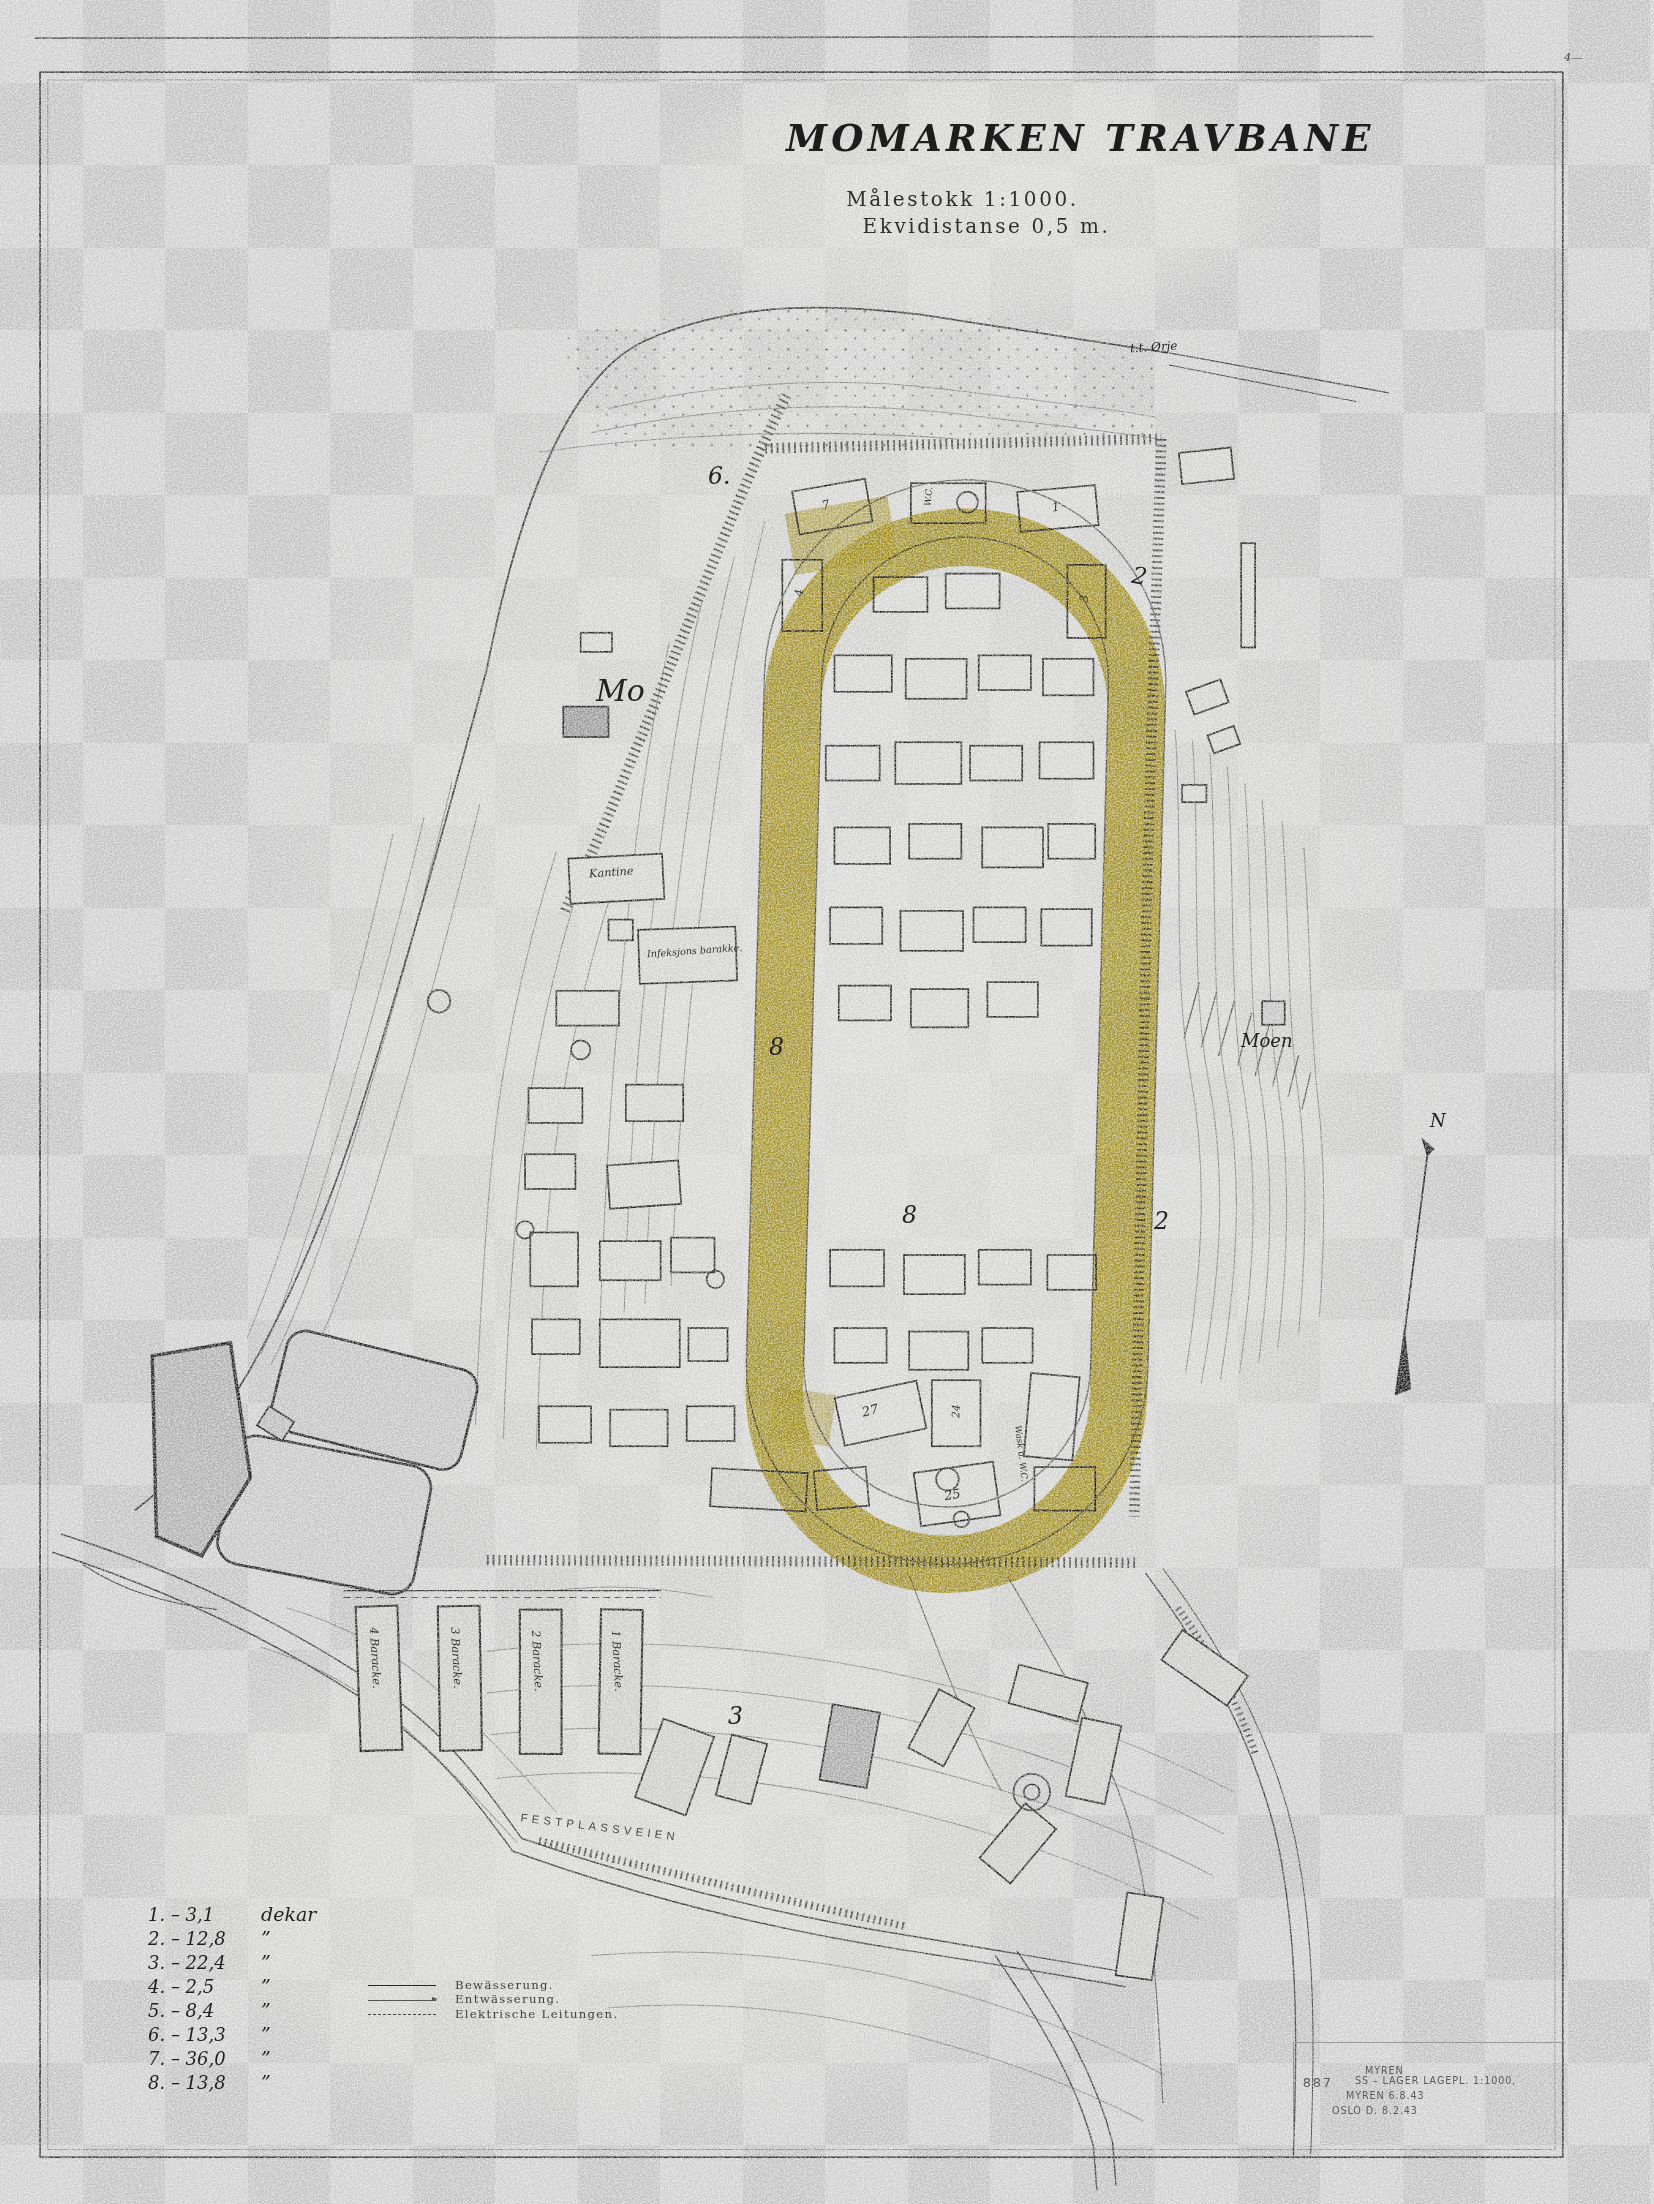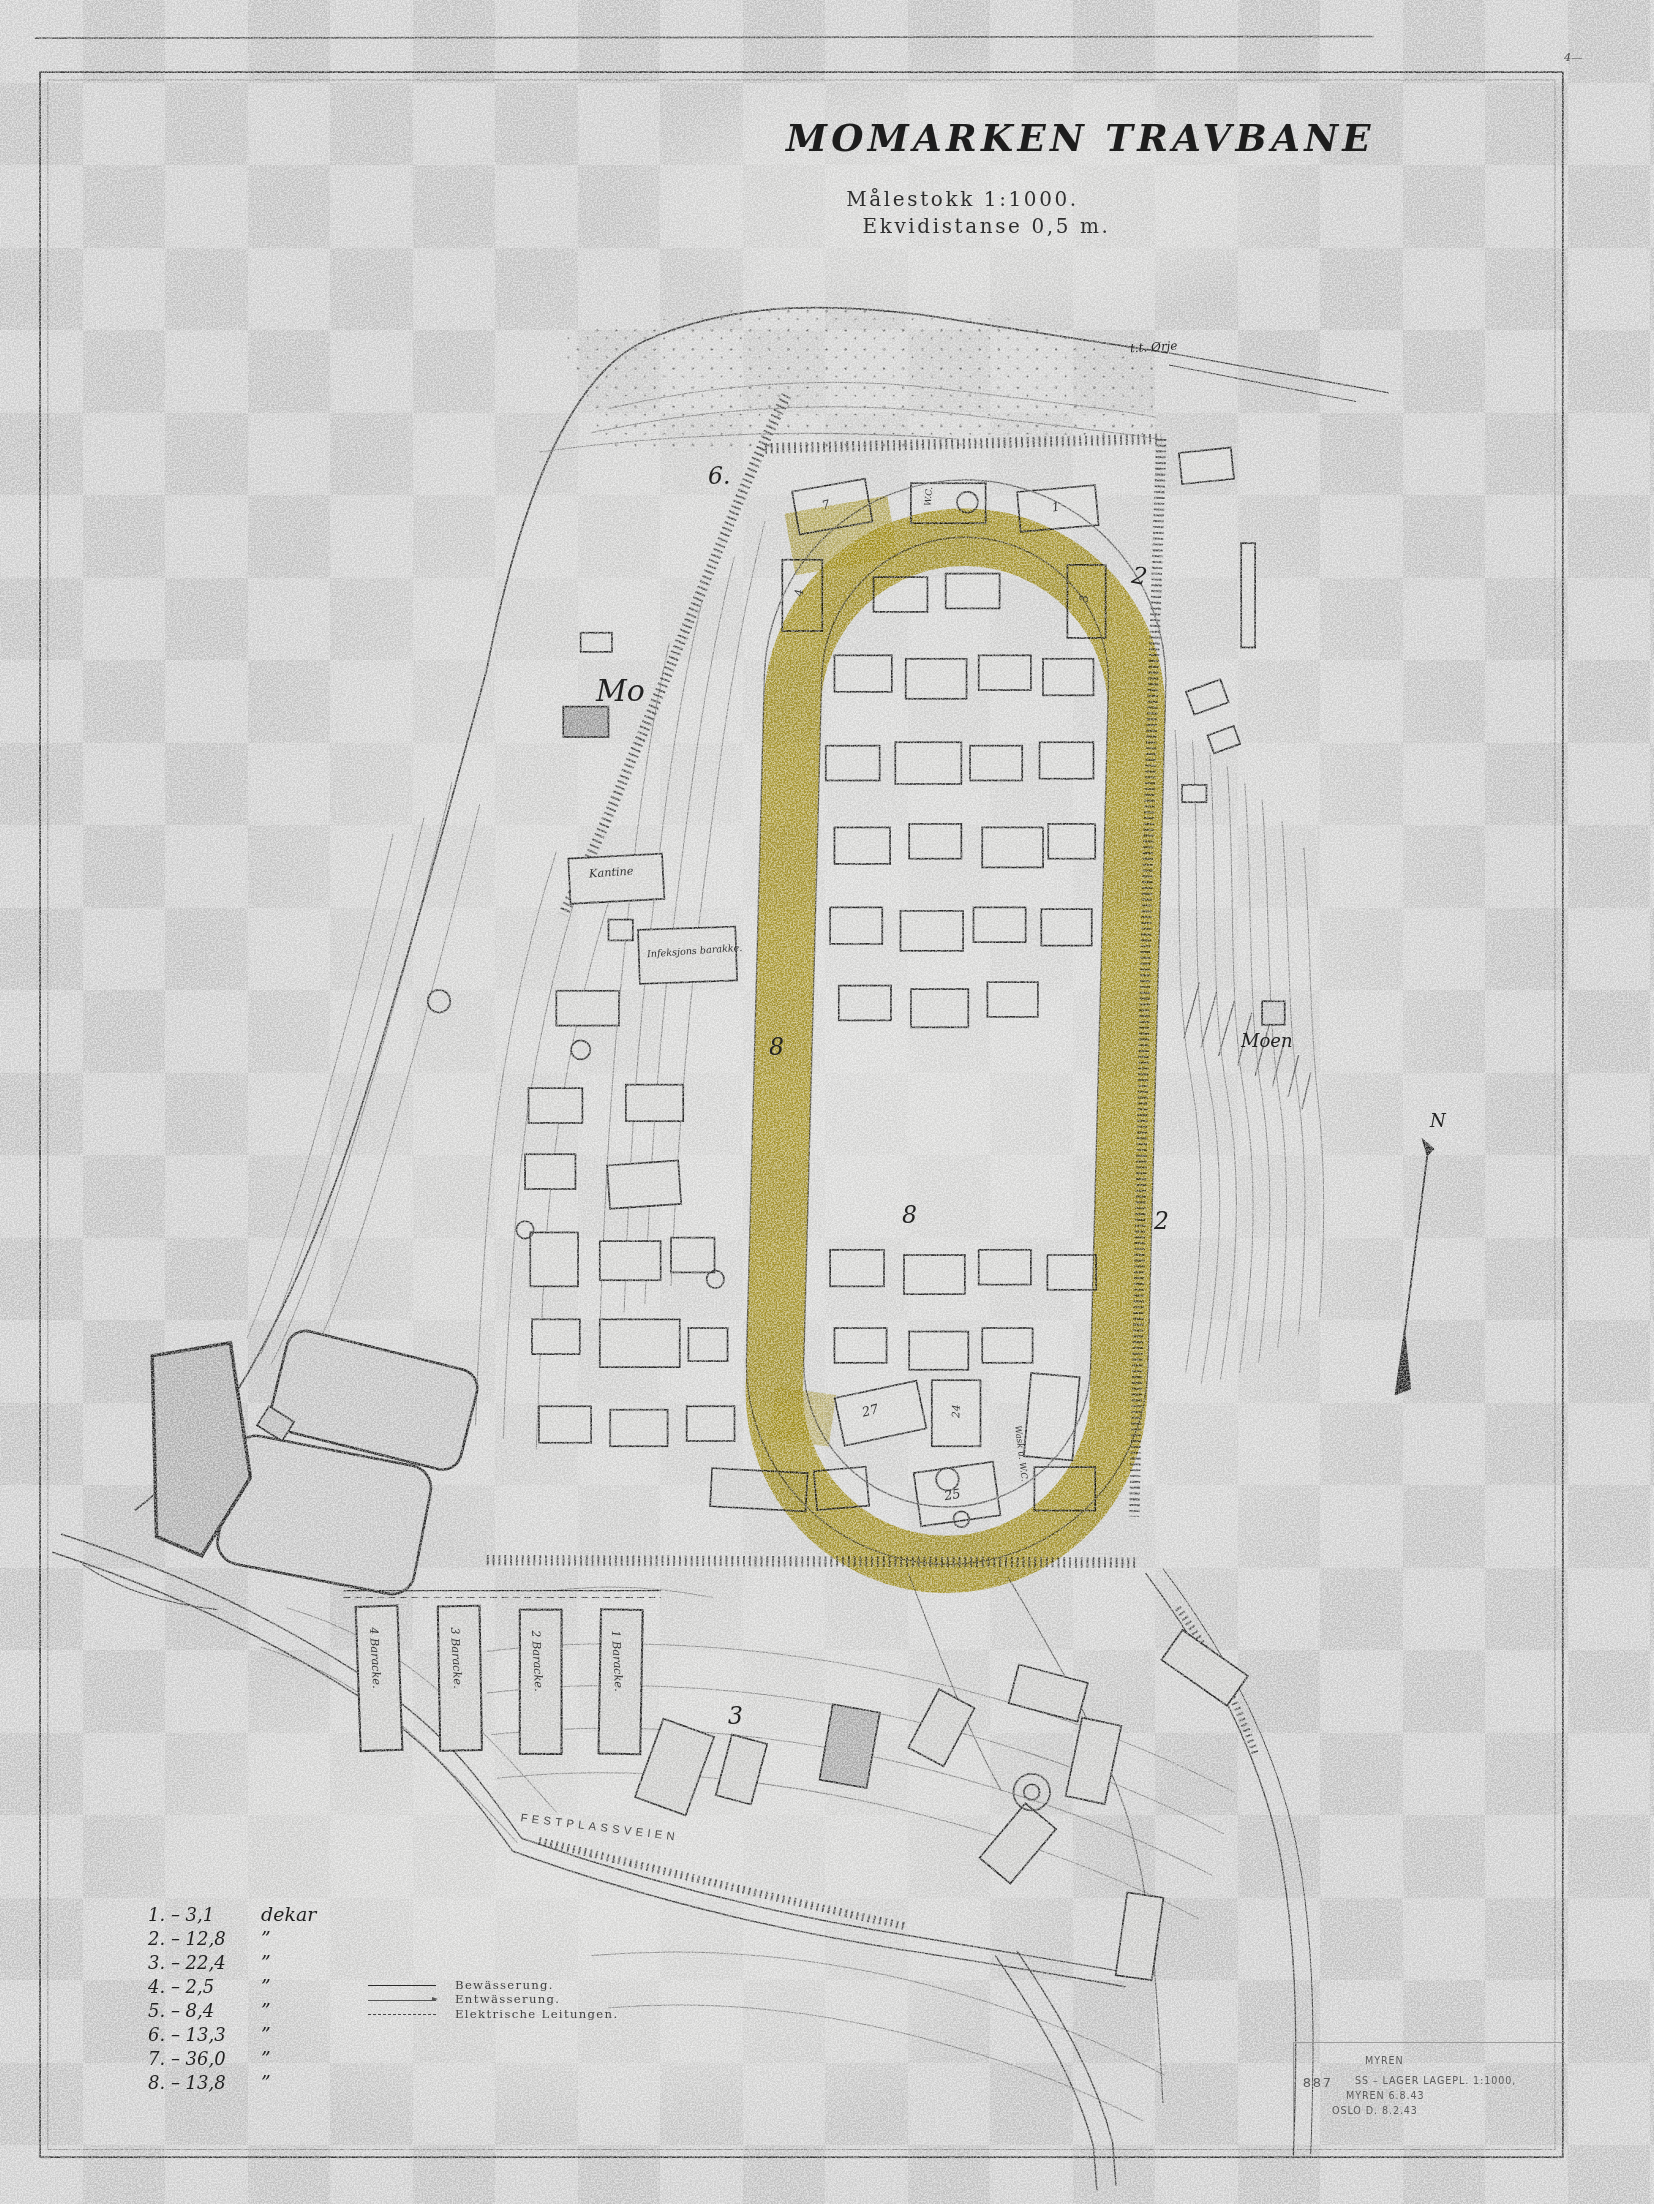--- a/index.html
+++ b/index.html
@@ -359,20 +359,20 @@
       <span class="lineleg-label">Entwässerung.</span>
     </div>
     <div class="lineleg-row">
       <span class="lineleg-sample s-dash"></span>
       <span class="lineleg-label">Elektrische Leitungen.</span>
     </div>
   </div>
 
   <div class="lbl" style="left:1293px;top:2042px;width:271px;height:97px;border-left:0.9px solid #9a9a9a;border-top:0.9px solid #9a9a9a;">
     <span class="ann" style="position:absolute;left:8.7px;top:33px;font-size:13px;letter-spacing:1.7px;">887</span>
-    <span class="ann" style="position:absolute;left:71px;top:13px;">MYREN</span>
+    <span class="ann" style="position:absolute;left:71px;top:23px;">MYREN</span>
     <span class="ann" style="position:absolute;left:61px;top:33px;">SS – LAGER  LAGEPL. 1:1000,</span>
     <span class="ann" style="position:absolute;left:52px;top:48px;">MYREN 6.8.43</span>
     <span class="ann" style="position:absolute;left:38px;top:63px;">OSLO D. 8.2.43</span>
   </div>
 
 </div>
 
 
 </body></html>

